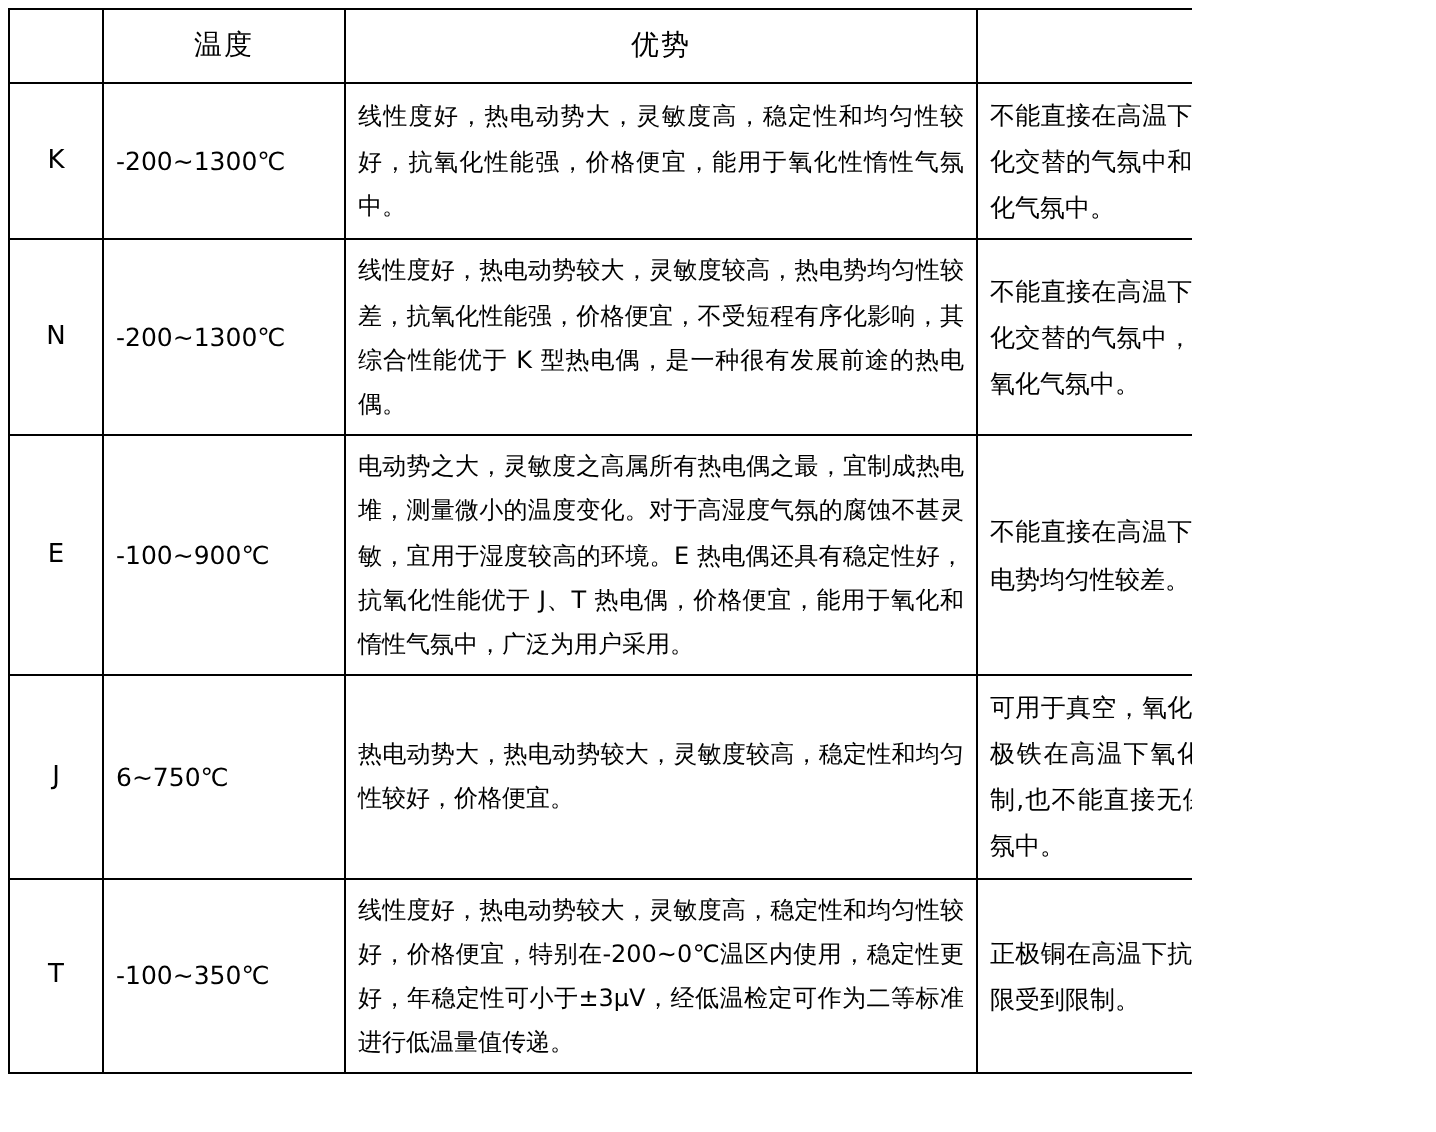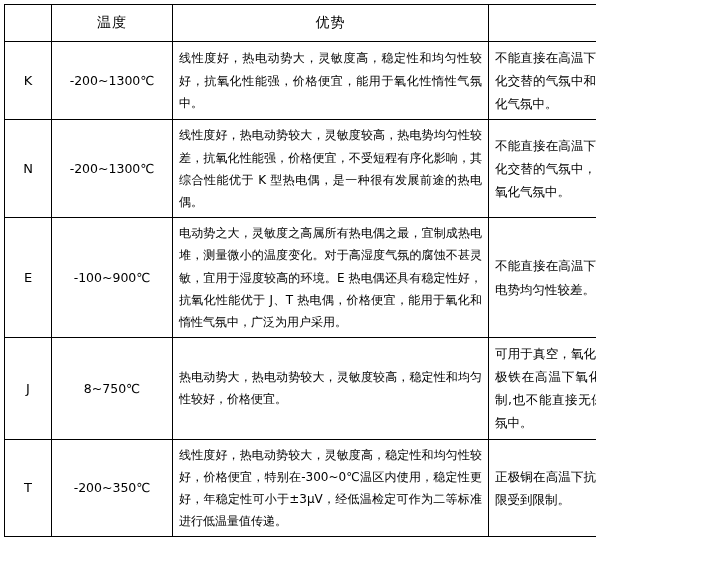--- a/index.html
+++ b/index.html
@@ -39,21 +39,21 @@
     height: 28px;
     letter-spacing: 1px;
   }
   td.col-type {
     width: 34px;
     text-align: center;
     font-size: 13px;
   }
   td.col-temp {
     width: 108px;
-    text-align: center;
+    text-align: left;
     font-size: 12.5px;
     white-space: nowrap;
   }
   td.col-adv {
     width: 303px;
     font-size: 12px;
     line-height: 1.85;
     text-align: justify;
     padding: 6px 8px;
   }
@@ -97,25 +97,25 @@
         <td class="col-dis">不能直接在高温下用于硫、还原性或还原、氧化交替的气氛中，和真空中，也不推荐用于弱氧化气氛中。</td>
       </tr>
       <tr>
         <td class="col-type">E</td>
         <td class="col-temp">-100~900℃</td>
         <td class="col-adv">电动势之大，灵敏度之高属所有热电偶之最，宜制成热电堆，测量微小的温度变化。对于高湿度气氛的腐蚀不甚灵敏，宜用于湿度较高的环境。E 热电偶还具有稳定性好，抗氧化性能优于 J、T 热电偶，价格便宜，能用于氧化和惰性气氛中，广泛为用户采用。</td>
         <td class="col-dis">不能直接在高温下用于硫，还原性气氛中，热电势均匀性较差。</td>
       </tr>
       <tr>
         <td class="col-type">J</td>
-        <td class="col-temp">8~750℃</td>
+        <td class="col-temp">6~750℃</td>
         <td class="col-adv">热电动势大，热电动势较大，灵敏度较高，稳定性和均匀性较好，价格便宜。</td>
         <td class="col-dis">可用于真空，氧化，还原和惰性气氛中，但正极铁在高温下氧化较快，故使用温度受到限制,也不能直接无保护地在高温下用于硫化气氛中。</td>
       </tr>
       <tr>
         <td class="col-type">T</td>
-        <td class="col-temp">-200~350℃</td>
-        <td class="col-adv">线性度好，热电动势较大，灵敏度高，稳定性和均匀性较好，价格便宜，特别在-300~0℃温区内使用，稳定性更好，年稳定性可小于±3μV，经低温检定可作为二等标准进行低温量值传递。</td>
+        <td class="col-temp">-100~350℃</td>
+        <td class="col-adv">线性度好，热电动势较大，灵敏度高，稳定性和均匀性较好，价格便宜，特别在-200~0℃温区内使用，稳定性更好，年稳定性可小于±3μV，经低温检定可作为二等标准进行低温量值传递。</td>
         <td class="col-dis">正极铜在高温下抗氧化性能差，故使用温度上限受到限制。</td>
       </tr>
     </tbody>
   </table>
 </div>
 
 </body></html>

